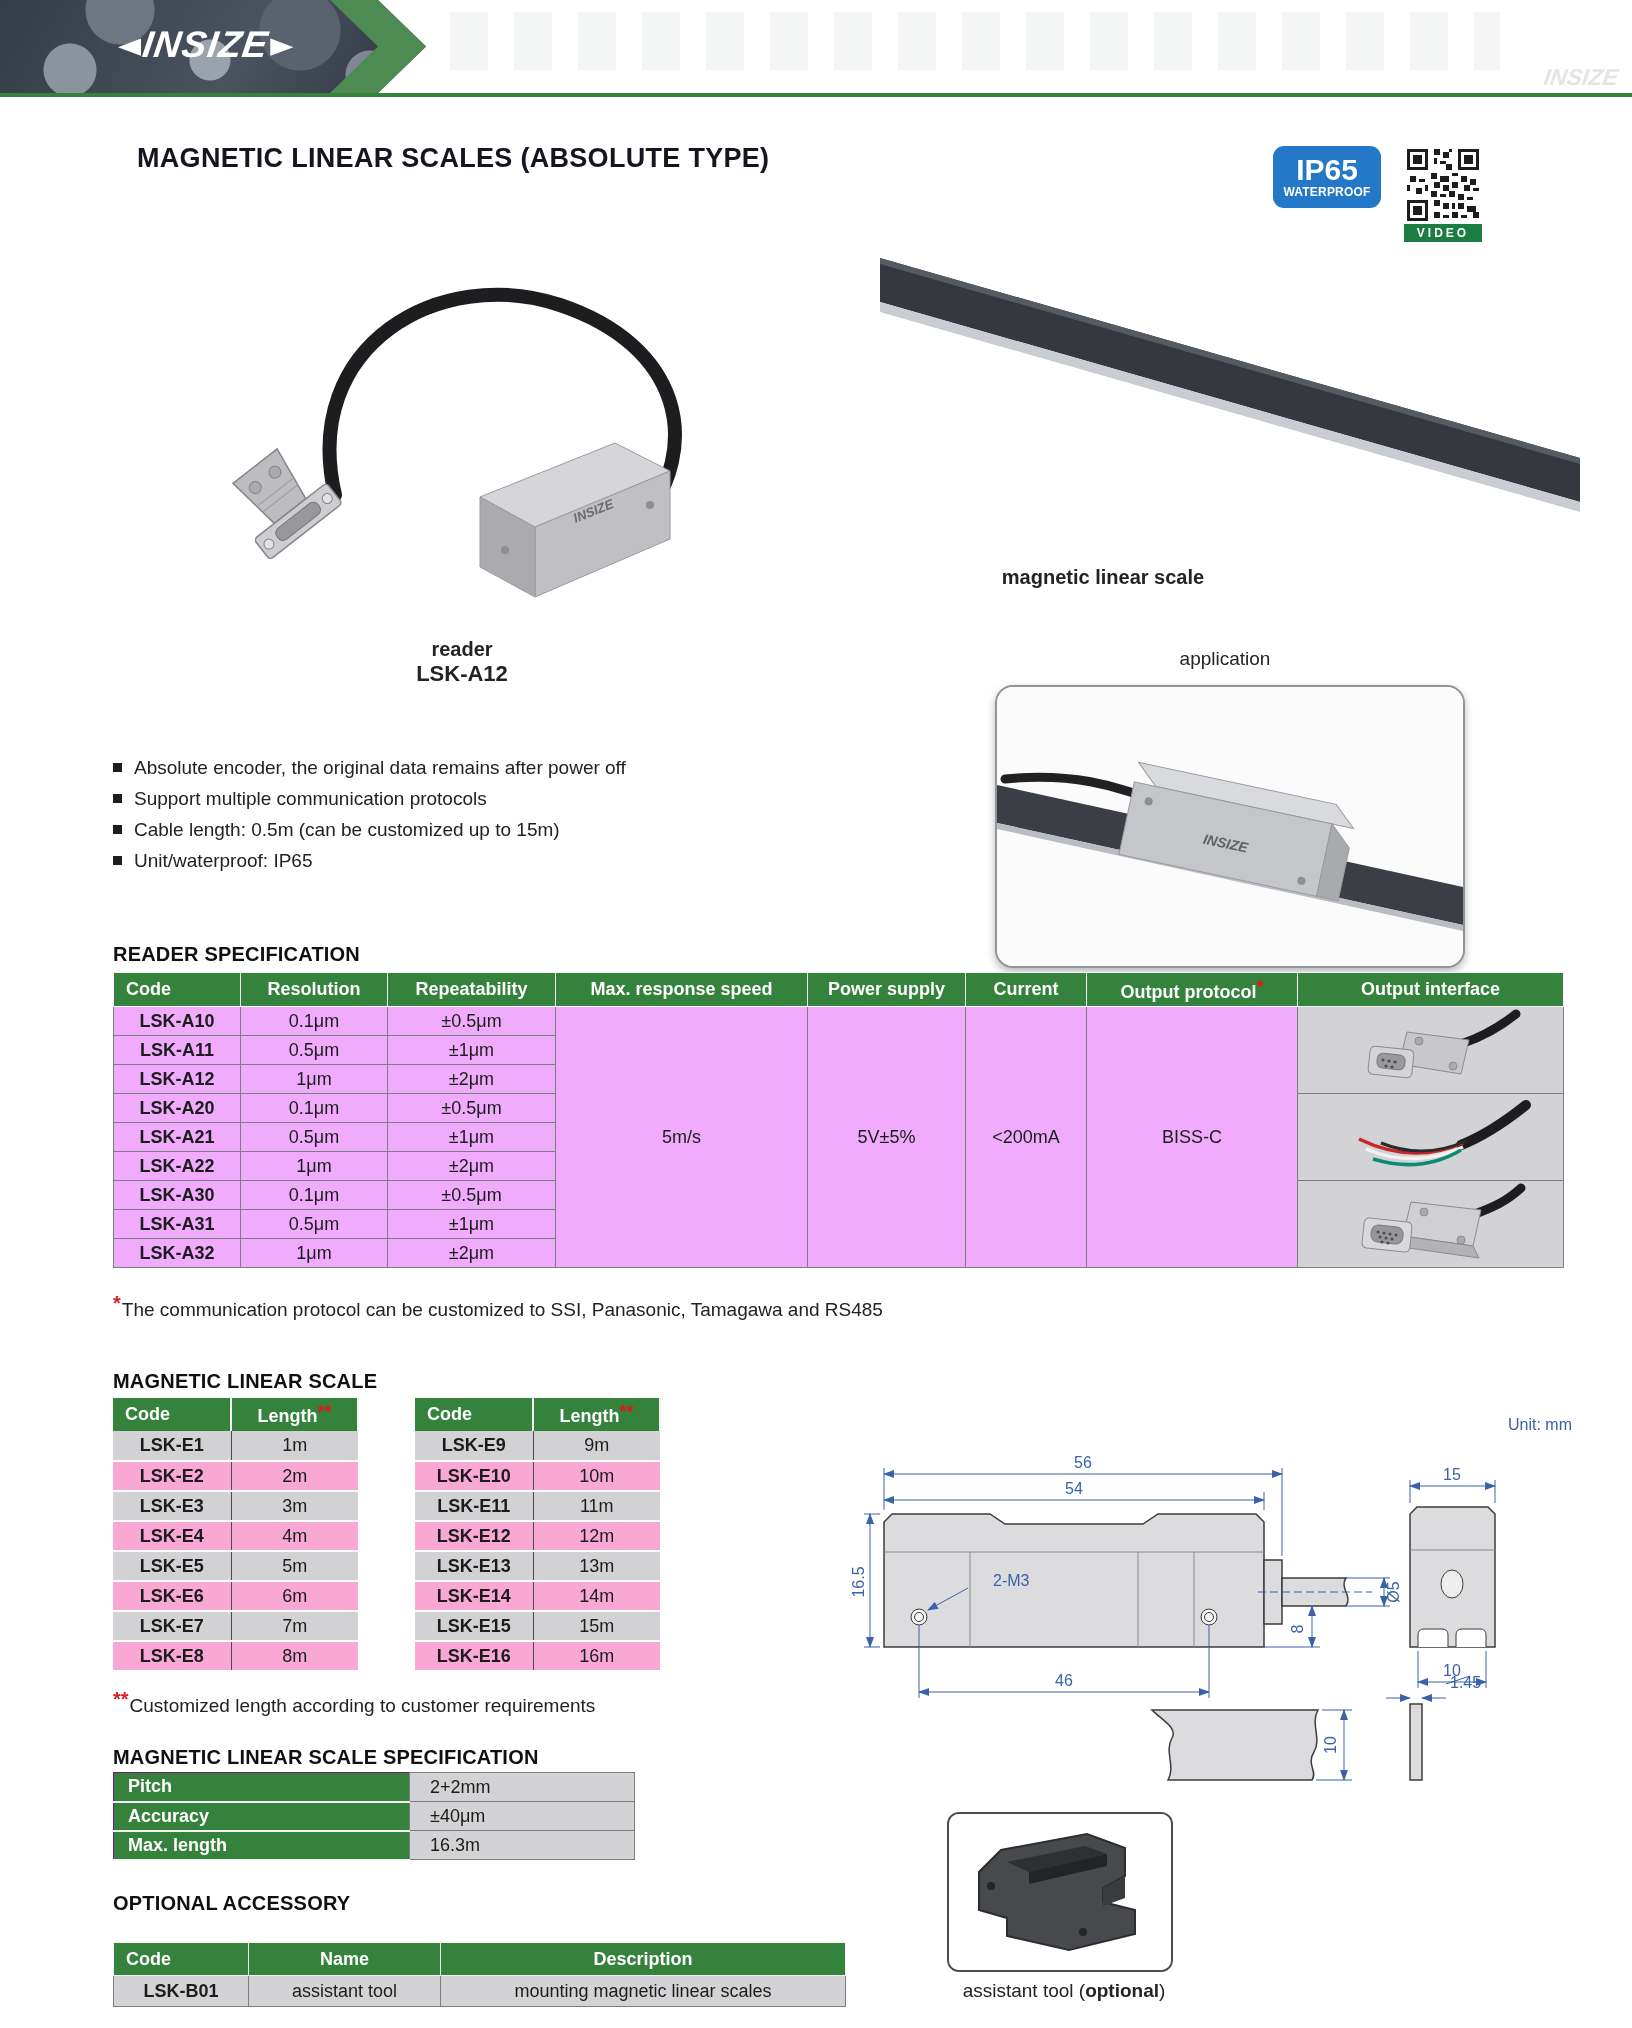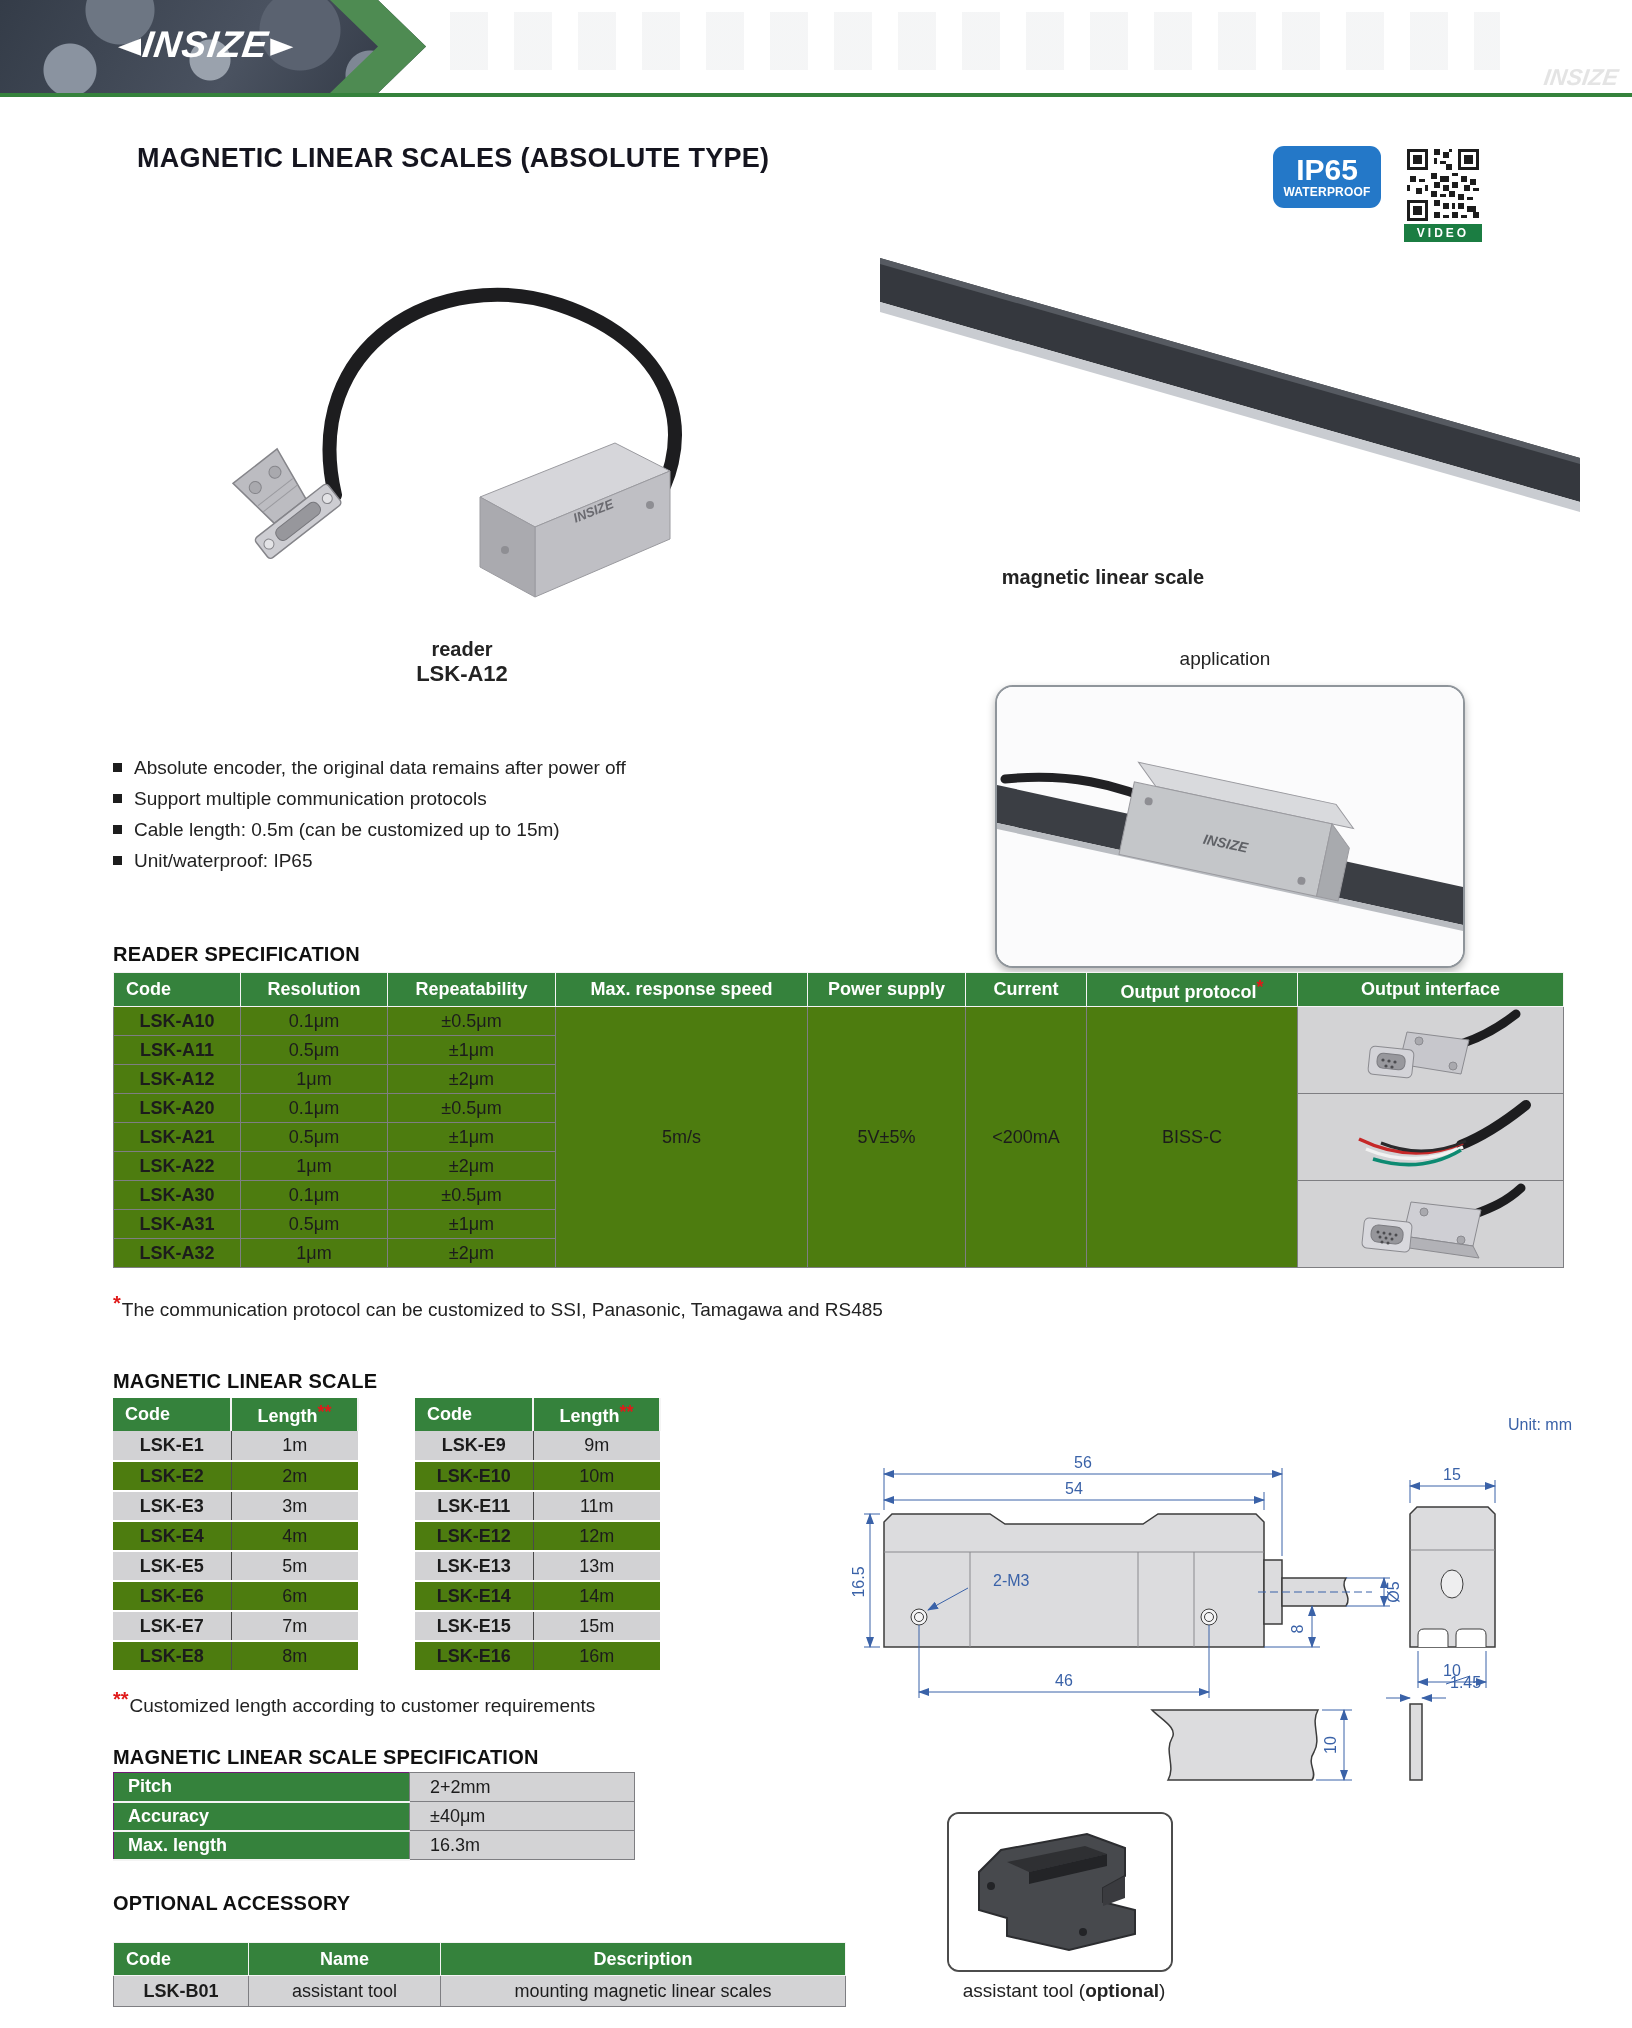--- a/index.html
+++ b/index.html
@@ -64,32 +64,32 @@
   
   .sec-heading { position:absolute; font-size:20px; font-weight:bold; color:#101010; letter-spacing:.2px; }
   .footnote { position:absolute; font-size:19px; color:#222; }
   .fn-star { color:#e01a1a; font-weight:bold; font-size:20px; vertical-align:6px; margin-right:1px; }
   .red { color:#e01a1a; font-weight:bold; }
 
   
   table { border-collapse:collapse; table-layout:fixed; }
   .spec { position:absolute; left:113px; top:972px; width:1450px; border:1px solid #5a5a5a; }
   .spec th { background:#35823c; color:#fff; font-size:18px; font-weight:bold; height:34px; border:1px solid #f4f4f4; }
-  .spec td { background:#4d7c0f; font-size:18px; text-align:center; height:29px; border:1px solid #7e7e82; color:#1c1c1c; }
+  .spec td { background:#f0abfc; font-size:18px; text-align:center; height:29px; border:1px solid #7e7e82; color:#1c1c1c; }
   .spec td.code { font-weight:bold; }
   .spec td.iface { padding:0; background:#d3d3d5; }
   .spec td.iface svg { display:block; margin:0 auto; }
 
   .len-tbl { position:absolute; width:245px; top:1398px; }
   .len-tbl th { background:#35823c; color:#fff; font-size:18px; font-weight:bold; height:33px; border-right:2px solid #f4f4f4; }
   .len-tbl td { font-size:18px; text-align:center; height:30px; border-bottom:2px solid #ffffff; color:#1c1c1c; }
   .len-tbl td.code { font-weight:bold; }
   .len-tbl td.len { border-left:1px solid #4a4a4a; }
   .len-tbl tr.odd td { background:#d2d2d4; }
-  .len-tbl tr.even td { background:#4d7c0f; }
+  .len-tbl tr.even td { background:#f9a8d4; }
 
   .mls-spec { position:absolute; left:113px; top:1772px; width:522px; border:1px solid #701a75; }
   .mls-spec th { background:#35823c; color:#fff; font-size:18px; font-weight:bold; text-align:left; padding-left:14px;
                  width:296px; height:29px; border-bottom:2px solid #f4f4f4; }
   .mls-spec td { background:#d3d3d5; font-size:18px; text-align:left; padding-left:20px; border:1px solid #7e7e82; color:#1c1c1c; }
 
   .acc-tbl { position:absolute; left:113px; top:1942px; width:732px; border:1px solid #5a5a5a; }
   .acc-tbl th { background:#35823c; color:#fff; font-size:18px; font-weight:bold; height:33px; border:1px solid #f4f4f4; }
   .acc-tbl td { background:#d3d3d5; font-size:18px; text-align:center; height:31px; border:1px solid #7e7e82; color:#1c1c1c; }
   .acc-tbl td.code { font-weight:bold; }

